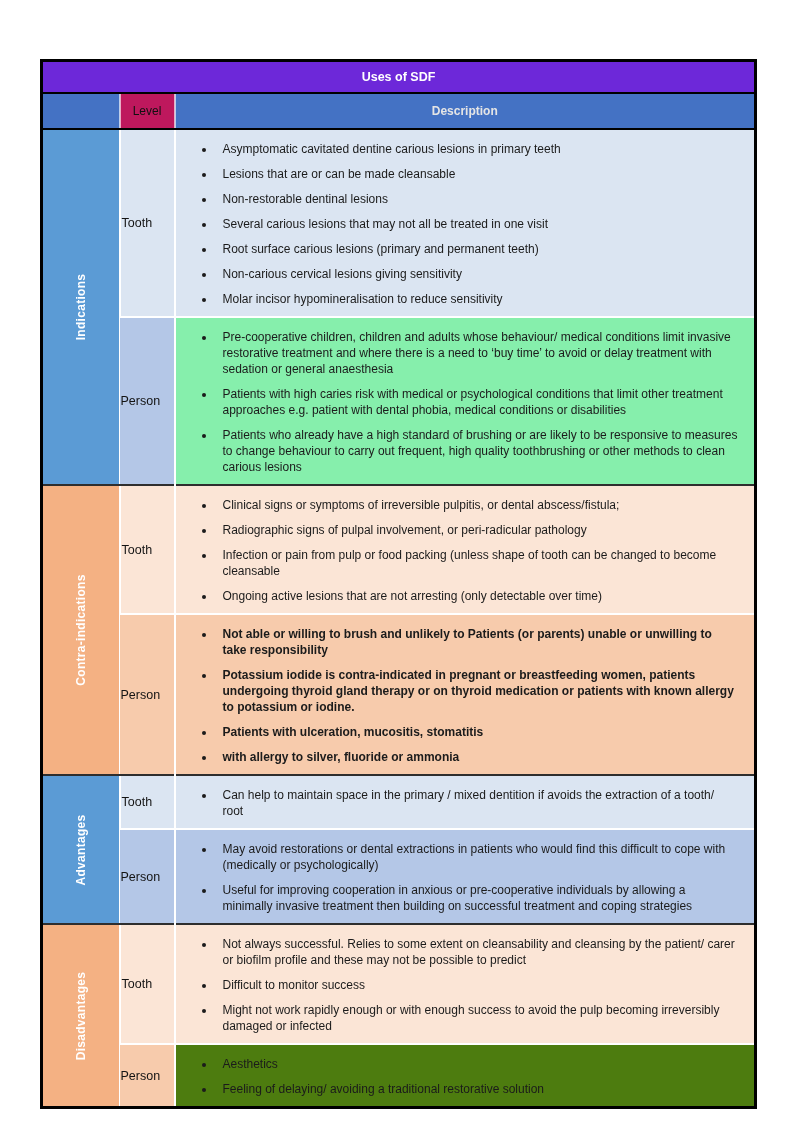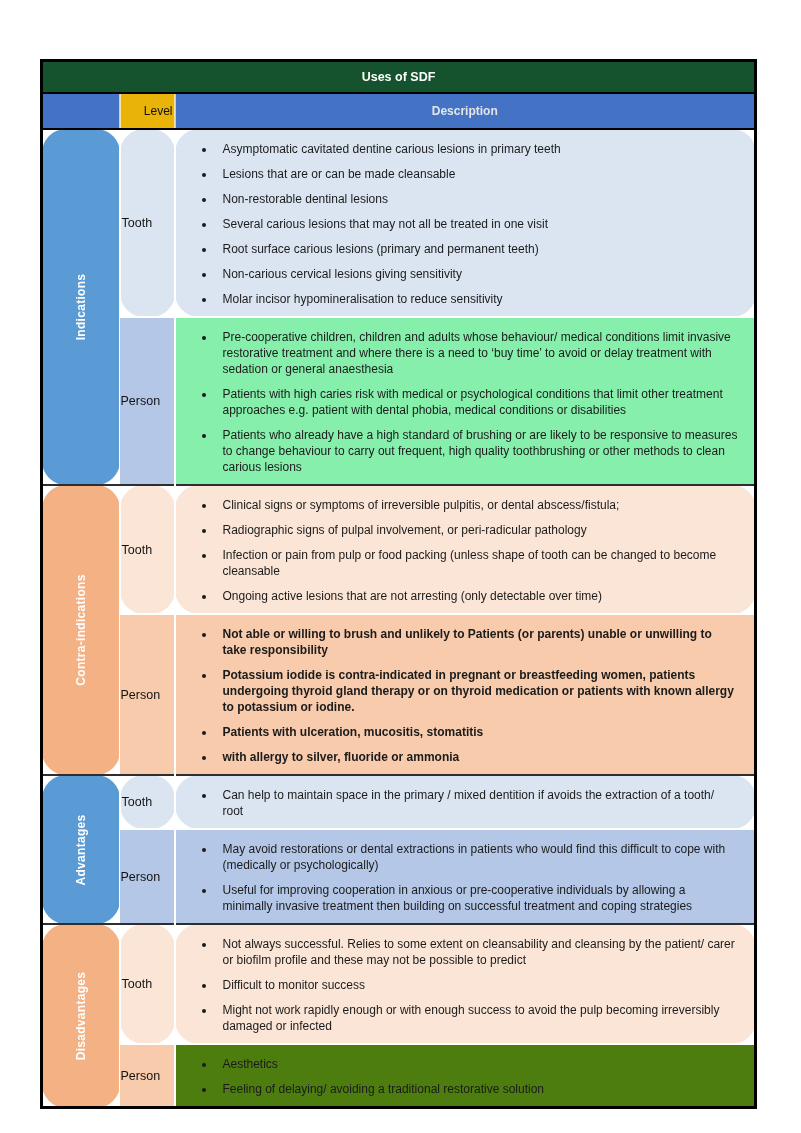--- a/index.html
+++ b/index.html
@@ -50,21 +50,20 @@
   }
   tbody td {
     border-top: 2px solid #ffffff;
     vertical-align: middle;
   }
   tbody td + td {
     border-left: 2px solid #ffffff;
   }
   tbody tr.section-start td {
     border-top: 2px solid #2e2e2e;
-    border-radius: 24px;
   }
   td.cat {
     position: relative;
   }
   .vlabel {
     position: absolute;
     left: 50%;
     top: 50%;
     transform: translate(-50%, -50%) rotate(-90deg);
     color: #ffffff;
@@ -97,25 +96,25 @@
 
 <div class="page">
   <table class="sdf">
     <colgroup>
       <col style="width:78px">
       <col style="width:55px">
       <col>
     </colgroup>
     <thead>
       <tr class="title-row">
-        <td colspan="3" style="background: #14532d; color: rgb(255, 255, 255);">Uses of SDF</td>
+        <td colspan="3" style="background: #6d28d9; color: rgb(255, 255, 255);">Uses of SDF</td>
       </tr>
       <tr class="head-row">
         <td class="h-cat" style="background: rgb(68, 114, 196); color: rgb(16, 16, 16);"></td>
-        <td class="h-level" style="background: #eab308; color: rgb(16, 16, 16); text-align: right;">Level</td>
+        <td class="h-level" style="background: #be185d; color: rgb(16, 16, 16);">Level</td>
         <td class="h-desc" style="background: rgb(68, 114, 196); color: #e5e5e5;">Description</td>
       </tr>
     </thead>
     <tbody>
         <tr class="section-start">
           <td class="cat" rowspan="2" style="background: rgb(91, 155, 213);">
             <span class="vlabel">Indications</span>
           </td>
           <td class="level" style="background: rgb(219, 229, 242);">Tooth</td>
           <td class="desc" style="background: rgb(219, 229, 242);">

